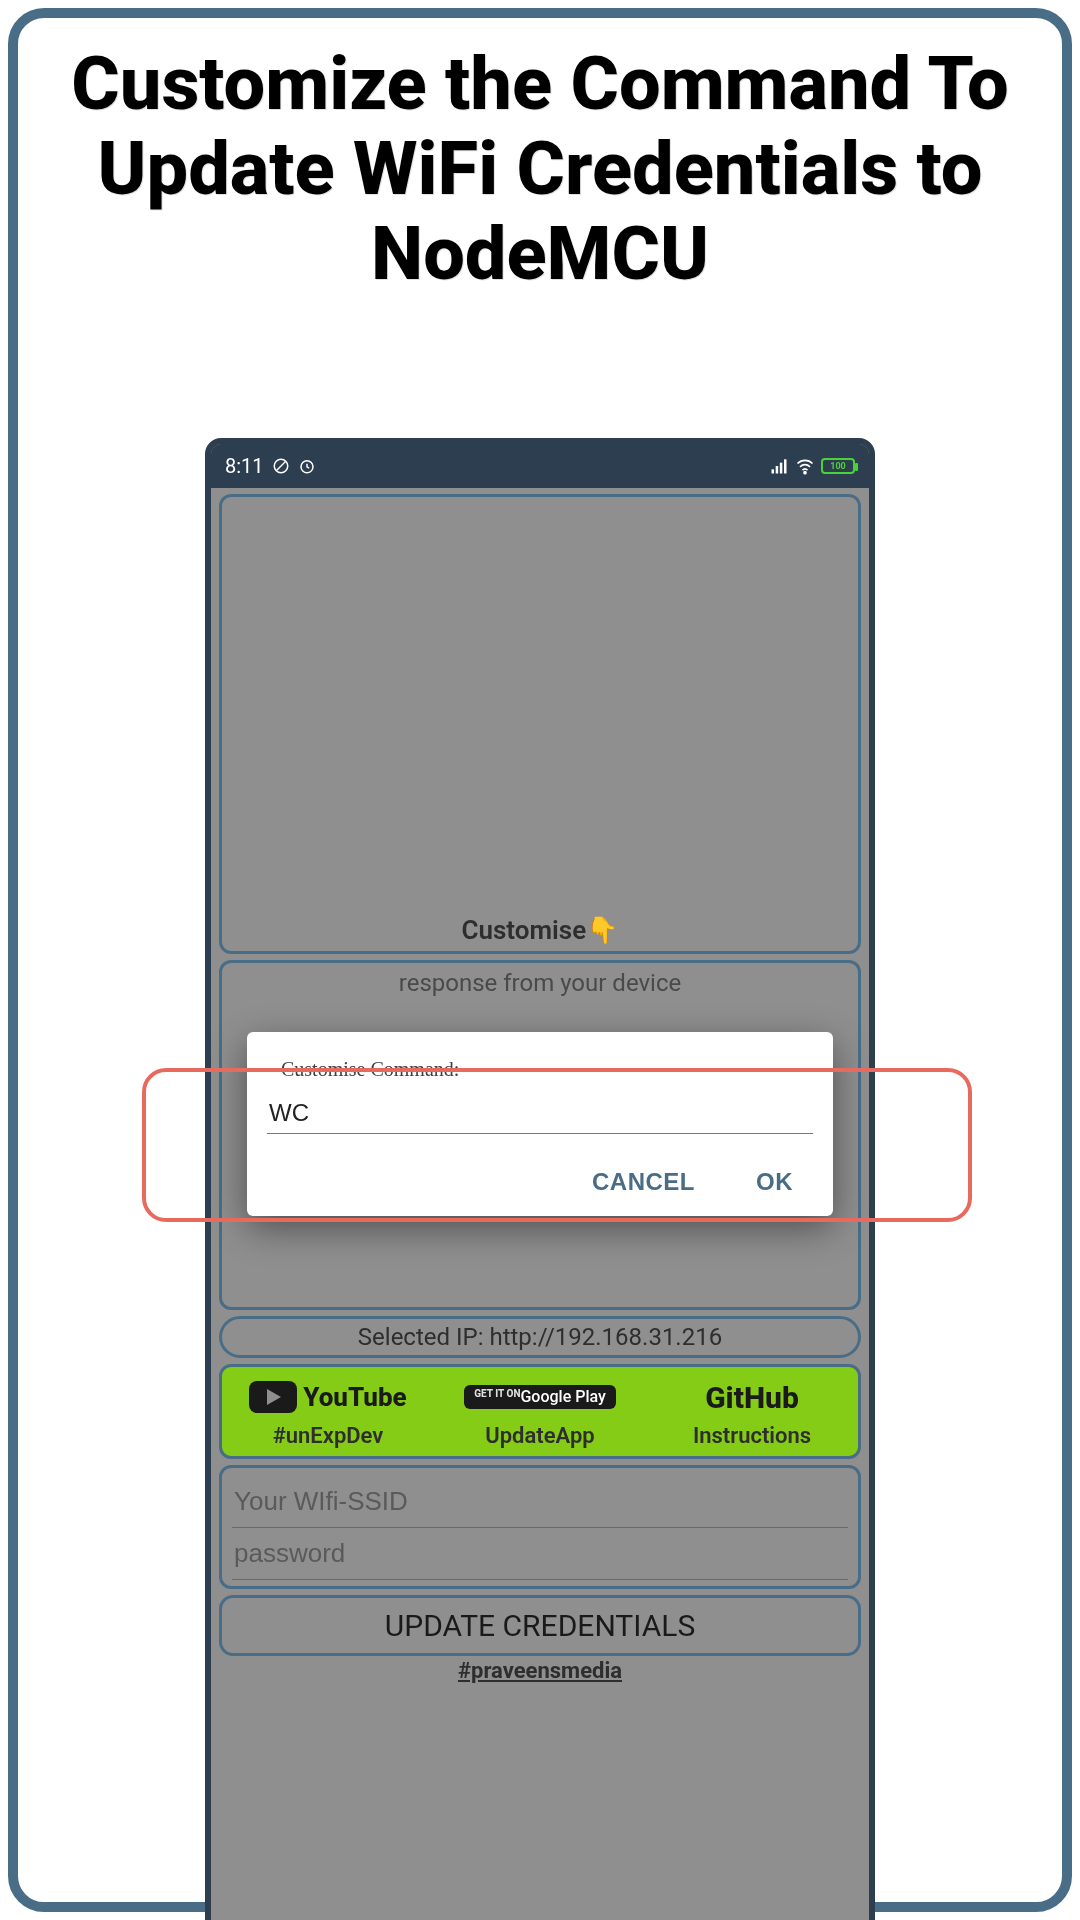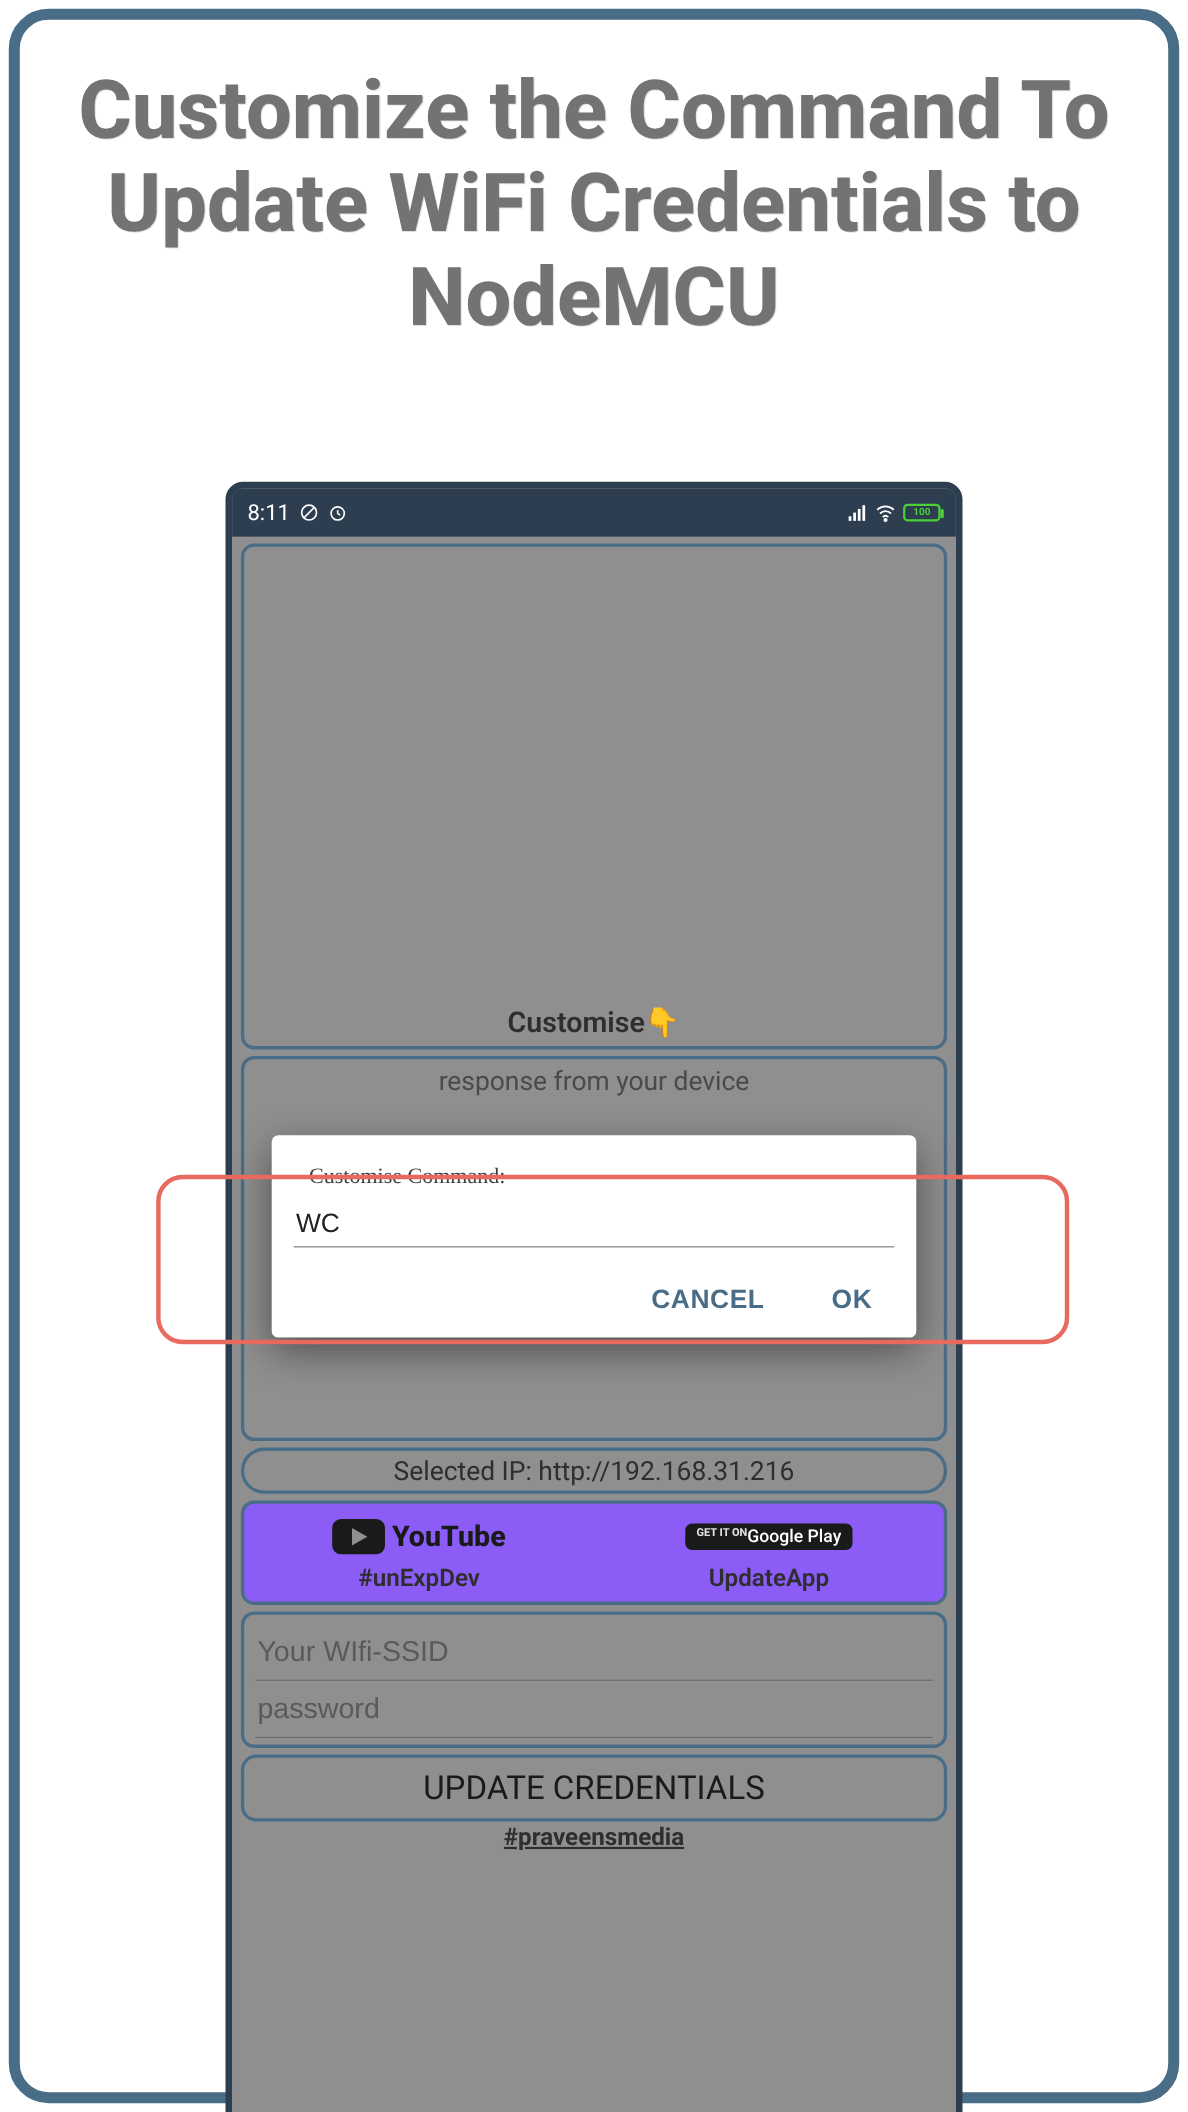--- a/index.html
+++ b/index.html
@@ -14,25 +14,25 @@
   }
   .outer-frame {
     position: absolute;
     inset: 8px;
     border: 10px solid #4a6d87;
     border-radius: 36px;
     background: #fff;
   }
   .promo-title {
     text-align: center;
-    color: #737373;
+    color: #000000;
     font-weight: 800;
     font-size: 74px;
     line-height: 1.15;
-    padding: 40px 20px 20px;
+    padding: 23px 20px 20px;
     text-shadow: 1px 1px 0 rgba(0,0,0,0.12);
   }
   .phone-wrap {
     position: absolute;
     left: 50%;
     transform: translateX(-50%);
     top: 420px;
     width: 670px;
     height: 1776px;
     border: 6px solid #2c3e4f;
@@ -85,21 +85,21 @@
     padding: 4px 0;
     color: #2e2e2e;
     font-size: 24px;
     background: #8f8f8f;
   }
   .links-row {
     margin: 6px 8px;
     border: 3px solid #4a6d87;
     border-radius: 12px;
     display: flex;
-    background: #8b5cf6;
+    background: #84cc16;
   }
   .link-cell {
     flex: 1; text-align: center; padding: 10px 4px 8px;
   }
   .link-cell .brand { font-weight: 800; font-size: 26px; color: #1a1a1a; display:flex; align-items:center; justify-content:center; gap:6px; min-height:40px;}
   .link-cell .sub { font-size: 22px; color: #2e2e2e; margin-top: 6px; font-weight:600;}
   .yt-play {
     width: 48px; height: 32px; background:#1a1a1a; border-radius:8px; position:relative; display:inline-block;
   }
   .yt-play::after { content:""; position:absolute; left:18px; top:8px; border-left:14px solid #8f8f8f; border-top:8px solid transparent; border-bottom:8px solid transparent;}
@@ -241,20 +241,26 @@
         </div>
         <div class="link-cell">
           <div class="brand">
             <span class="gp-badge">
               <span>GET IT ON</span>
               <span class="big">Google Play</span>
             </span>
           </div>
           <div class="sub">UpdateApp</div>
         </div>
+        <div class="link-cell">
+          <div class="brand">
+              <span class="gh-mark">GitHub</span>
+            </div>
+          <div class="sub">Instructions</div>
+        </div>
       </div>
       <div class="cred-box">
         <input class="cred-input" placeholder="Your WIfi-SSID" style="">
         <input class="cred-input" placeholder="password" style="">
       </div>
       <div class="update-btn">UPDATE CREDENTIALS</div>
       <div class="footer-link">#praveensmedia</div>
     </div>
 
     <div class="dialog">

